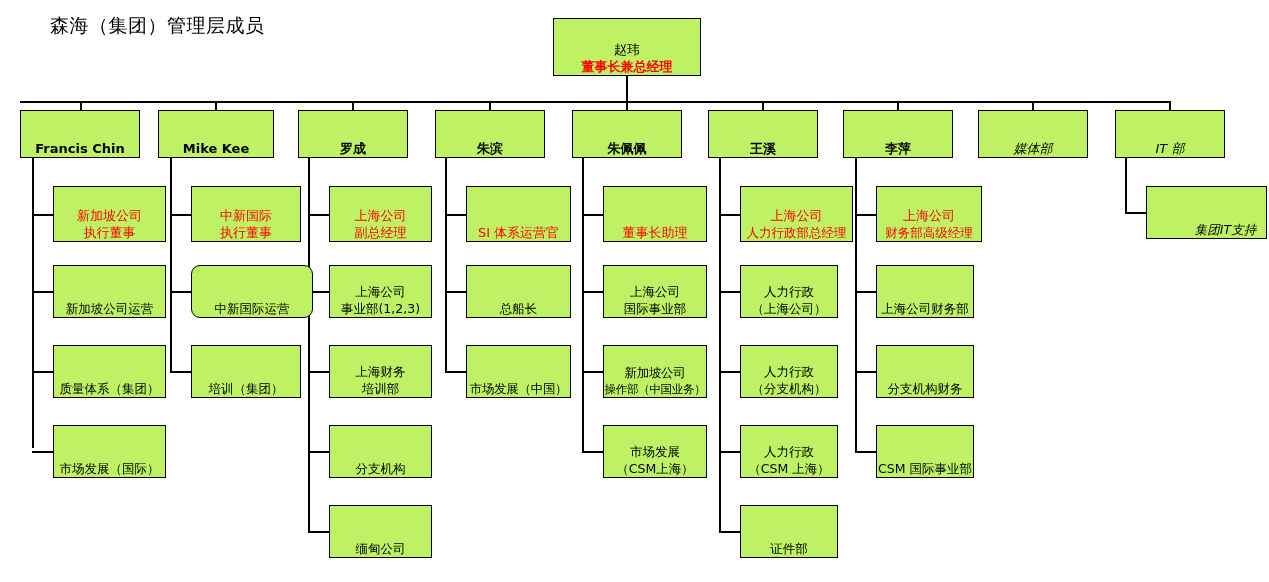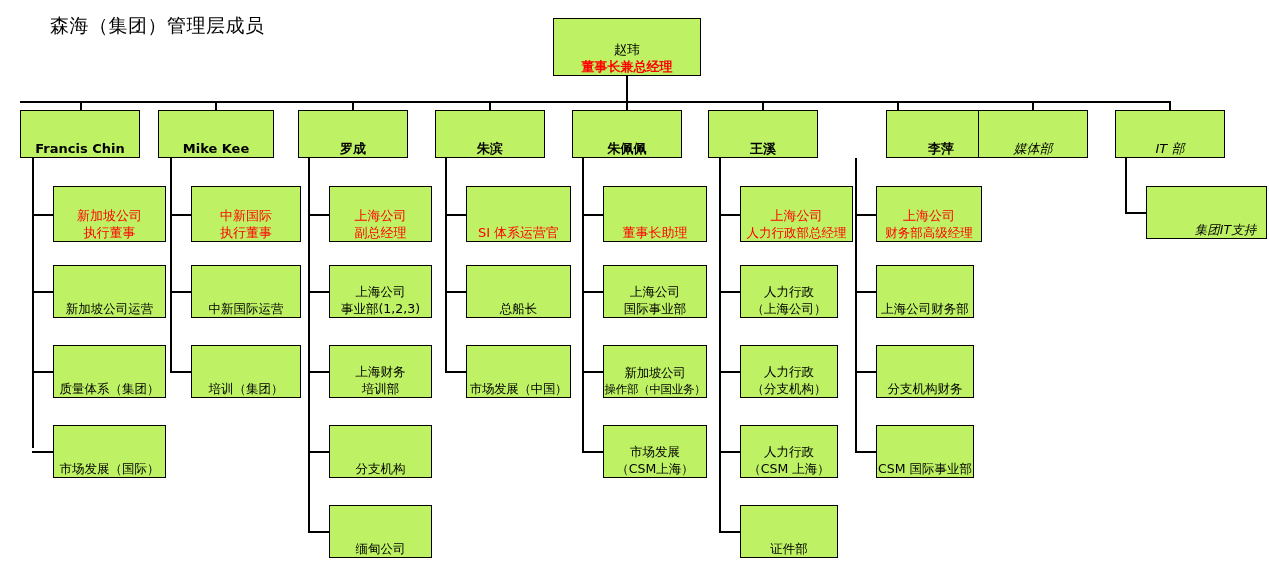--- a/index.html
+++ b/index.html
@@ -105,21 +105,21 @@
   </div>
   <div class="node bold" style="left:435px; top:110px; width:110px; height:48px;">
     <span class="ln">朱滨</span>
   </div>
   <div class="node bold" style="left:572px; top:110px; width:110px; height:48px;">
     <span class="ln">朱佩佩</span>
   </div>
   <div class="node bold" style="left:708px; top:110px; width:110px; height:48px;">
     <span class="ln">王溪</span>
   </div>
-  <div class="node bold" style="left:843px; top:110px; width:110px; height:48px;margin-left:43px;">
+  <div class="node bold" style="left:843px; top:110px; width:110px; height:48px;">
     <span class="ln">李萍</span>
   </div>
   <div class="node italic" style="left:978px; top:110px; width:110px; height:48px;">
     <span class="ln">媒体部</span>
   </div>
   <div class="node italic" style="left:1115px; top:110px; width:110px; height:48px;">
     <span class="ln">IT 部</span>
   </div>
 
   <div class="conn v" style="left:32px; top:158px; height:290px;"></div>
@@ -144,21 +144,21 @@
 
   <div class="conn v" style="left:170px; top:158px; height:213px;"></div>
   <div class="conn h" style="left:170px; top:214px; width:22px;"></div>
   <div class="conn h" style="left:170px; top:291px; width:22px;"></div>
   <div class="conn h" style="left:170px; top:371px; width:22px;"></div>
 
   <div class="node red" style="left:191px; top:186px; width:110px; height:56px;">
     <span class="ln">中新国际</span>
     <span class="ln">执行董事</span>
   </div>
-  <div class="node small" style="left:191px; top:265px; width:110px; height:53px;">
+  <div class="node small" style="left:191px; top:265px; width:122px; height:53px;border-radius:9px;">
     <span class="ln">中新国际运营</span>
   </div>
   <div class="node small" style="left:191px; top:345px; width:110px; height:53px;">
     <span class="ln">培训（集团）</span>
   </div>
 
   <div class="conn v" style="left:308px; top:158px; height:373px;"></div>
   <div class="conn h" style="left:308px; top:214px; width:22px;"></div>
   <div class="conn h" style="left:308px; top:291px; width:22px;"></div>
   <div class="conn h" style="left:308px; top:371px; width:22px;"></div>

